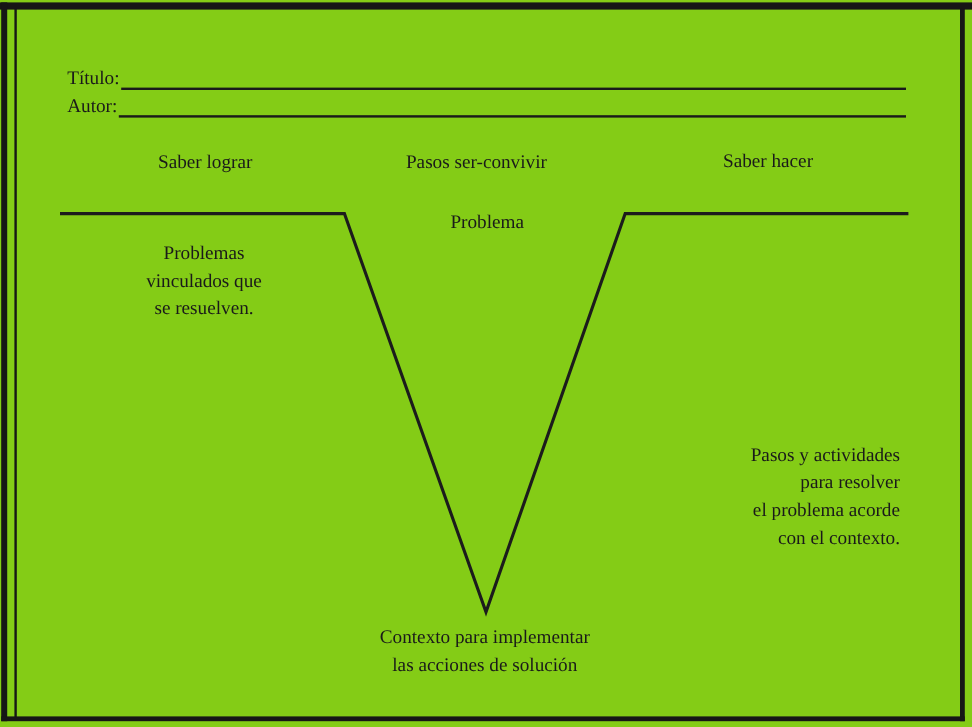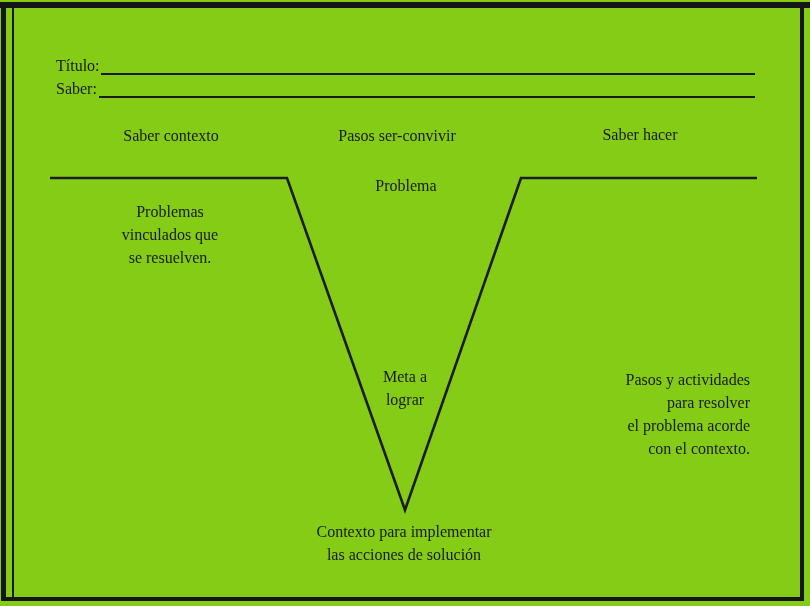--- a/index.html
+++ b/index.html
@@ -56,34 +56,32 @@
 <div class="page">
 
   <div class="frame-line f-top"></div>
   <div class="frame-line f-left"></div>
   <div class="frame-line f-left2"></div>
   <div class="frame-line f-right"></div>
   <div class="frame-line f-bottom"></div>
 
   <div class="txt label t-titulo">Título:</div>
   <div class="field-line l-titulo"></div>
-  <div class="txt label t-autor">Saber:</div>
+  <div class="txt label t-autor">Autor:</div>
   <div class="field-line l-autor"></div>
 
-  <div class="txt t-head-left">Saber contexto</div>
+  <div class="txt t-head-left">Saber lograr</div>
   <div class="txt t-head-center">Pasos ser-convivir</div>
   <div class="txt t-head-right">Saber hacer</div>
 
   <svg class="v-lines" width="810" height="606" viewBox="0 0 810 606" aria-hidden="true">
     <polyline points="50,178 287,178 405,510 521,178 757,178" fill="none" stroke="#1c1c1c" stroke-width="2.6" stroke-linejoin="miter"></polyline>
   </svg>
 
   <div class="txt t-problema">Problema</div>
-  <div class="txt t-goal">Meta a
-lograr</div>
   <div class="txt t-context">Contexto para implementar
 las acciones de solución</div>
 
   <div class="txt t-left-problems">Problemas
 vinculados que
 se resuelven.</div>
 
   <div class="txt t-right-steps">Pasos y actividades
 para resolver
 el problema acorde

